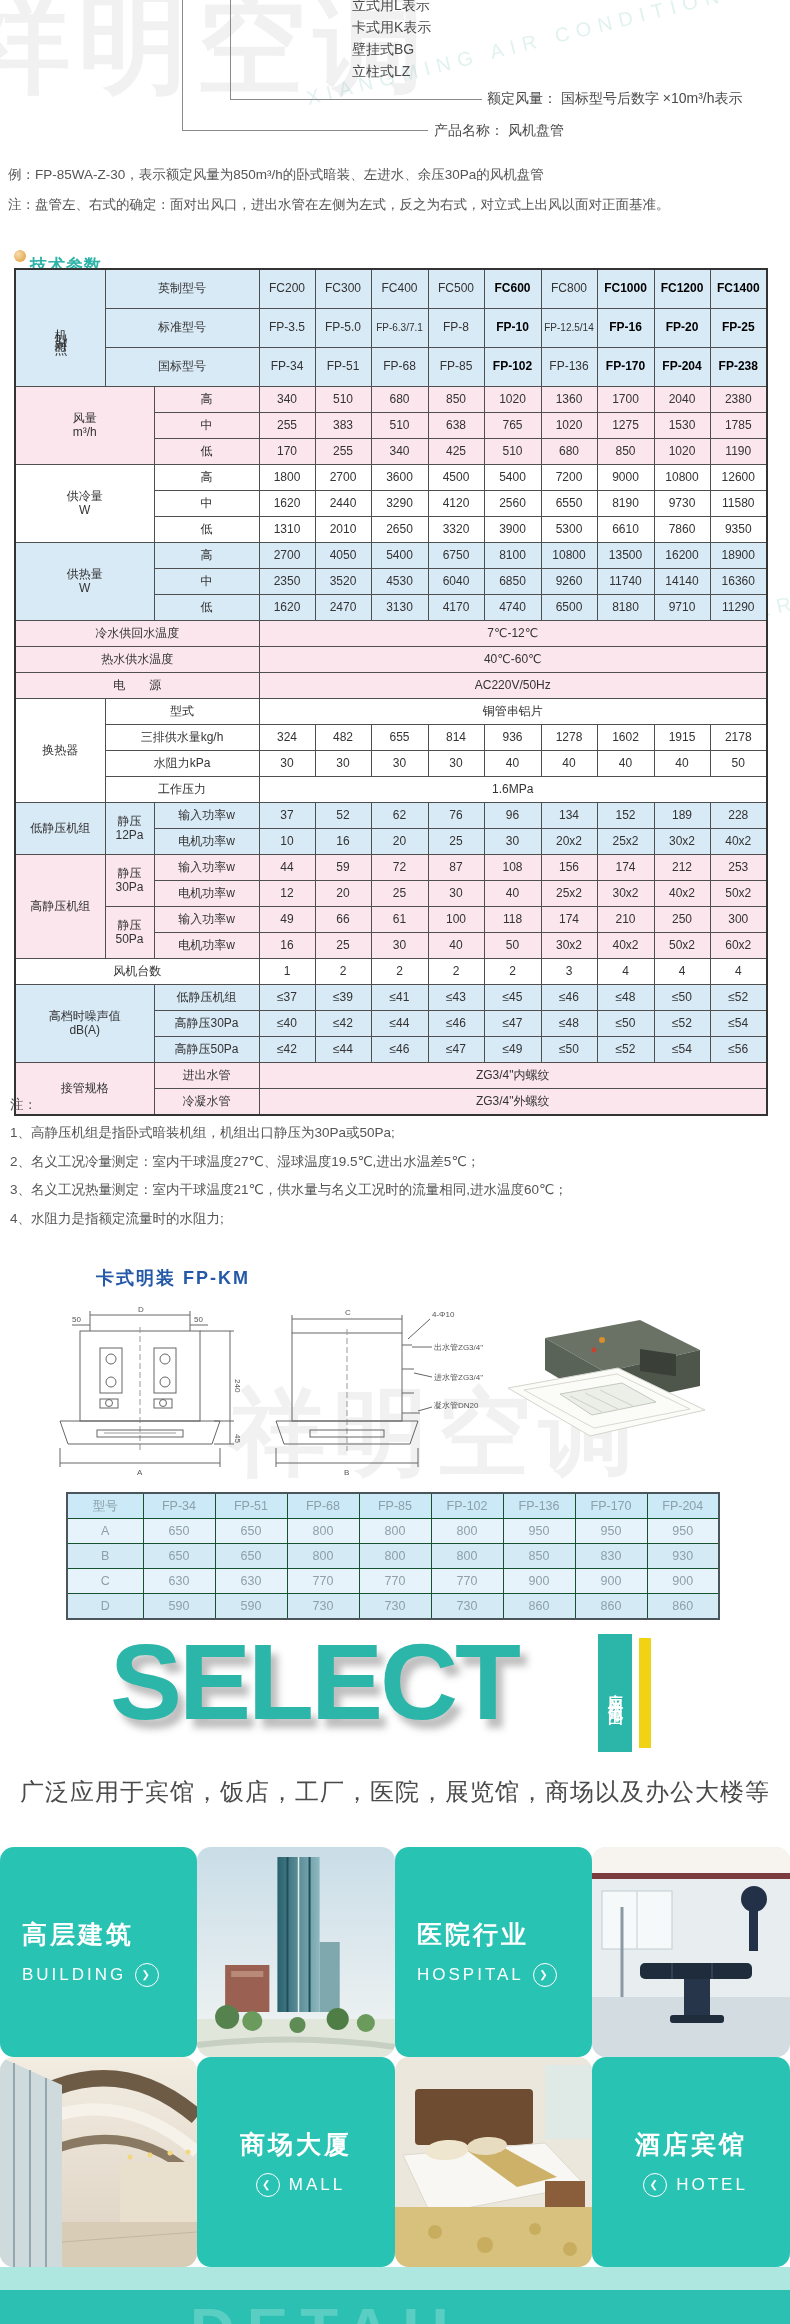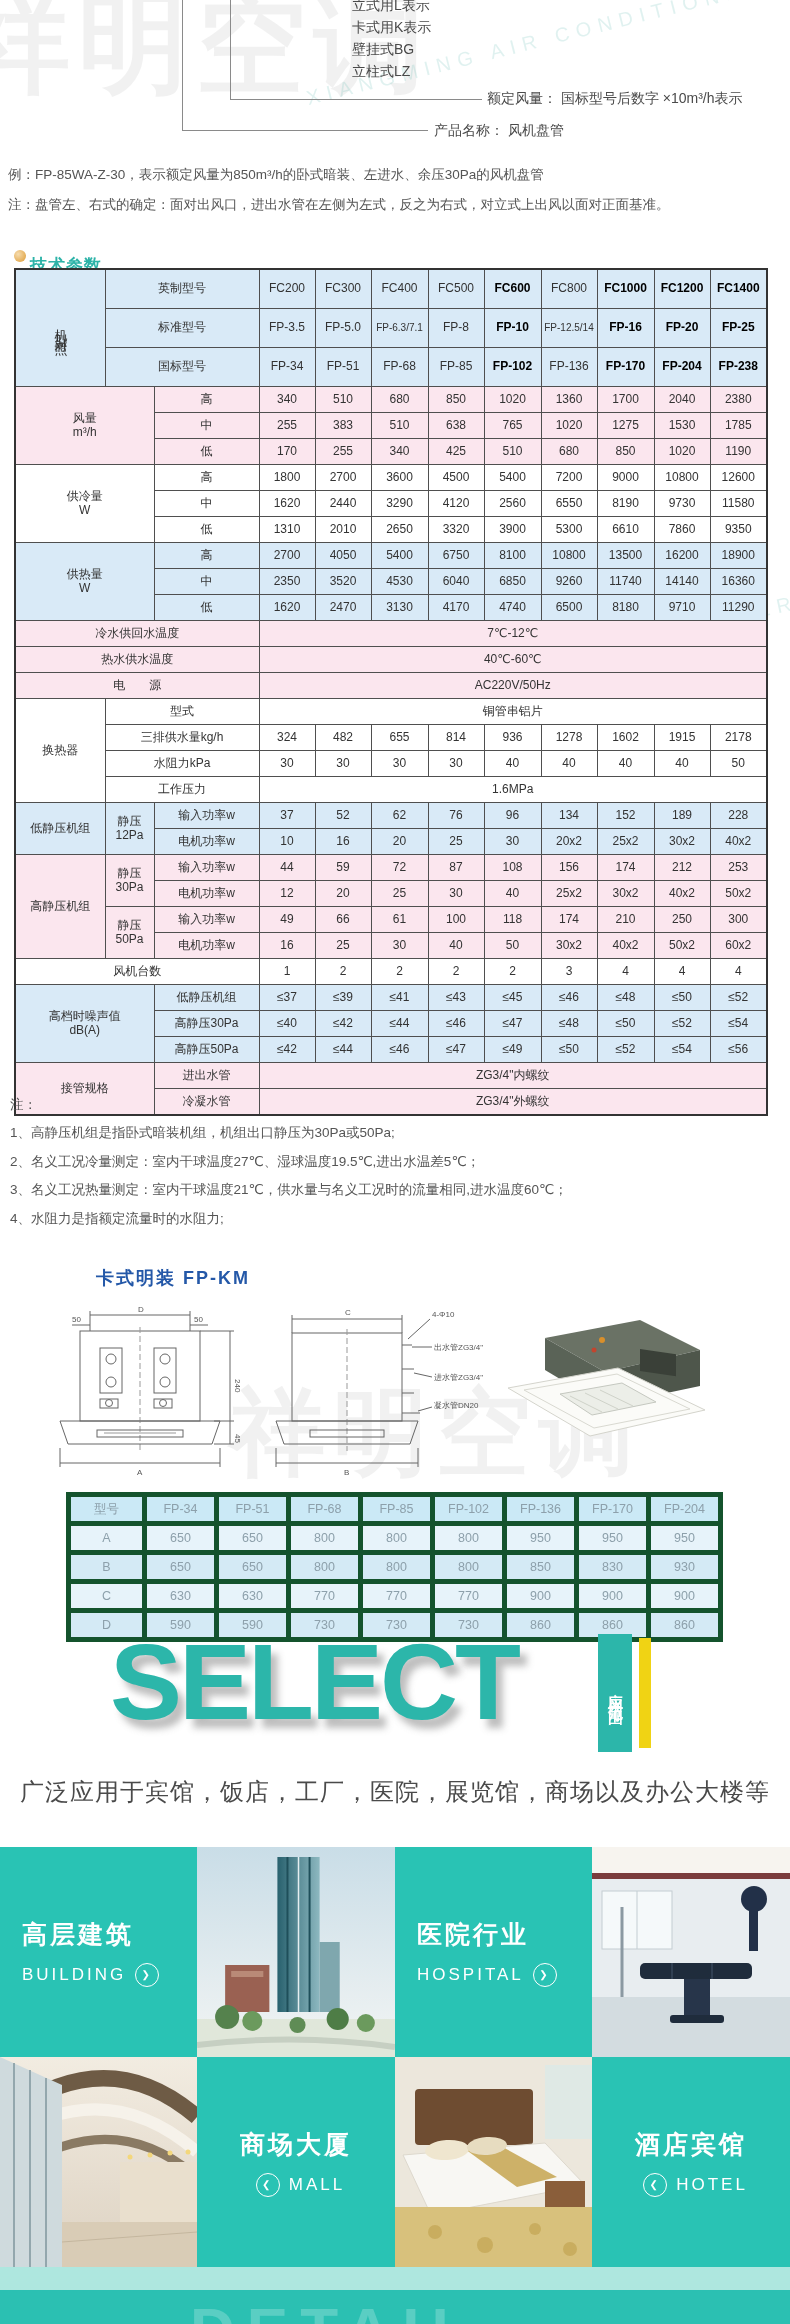--- a/index.html
+++ b/index.html
@@ -38,36 +38,36 @@
   .notes .nt{margin-bottom:9px;}
   .notes .ni{margin-bottom:9px;line-height:1.45;}
 
   .km-title{position:absolute;left:64px;top:1266px;font-size:18px;font-weight:bold;color:#2458a8;letter-spacing:2px;margin-left:32px;}
 
   .draw{position:absolute;}
   .draw text{font-size:8px;fill:#555;}
 
   
   #dim-table{position:absolute;left:66px;top:1492px;width:652px;border-collapse:collapse;table-layout:fixed;font-size:12.5px;border:2px solid #4a555c;}
-  #dim-table td{border:5px solid #14532d;text-align:center;height:22px;color:#8da0ab;}
+  #dim-table td{border:1px solid #14532d;text-align:center;height:22px;color:#8da0ab;}
   tr.dh td{background:#cbe9f6;color:#64808e;}
   tr.da td{background:#e7f3fa;}
   tr.db td{background:#d4eaf5;}
 
   
   .select-word{position:absolute;left:110px;top:1628px;font-size:108px;font-weight:800;color:#2cb6aa;letter-spacing:-3px;line-height:1;text-shadow:7px 9px 7px rgba(110,110,110,.45);}
   .select-side{position:absolute;left:598px;top:1634px;width:34px;height:118px;background:#2cb6aa;display:flex;align-items:center;justify-content:center;}
   .select-side span{writing-mode:vertical-lr;text-orientation:upright;color:#fff;font-size:15px;letter-spacing:6px;font-weight:bold;}
   .select-bar{position:absolute;left:639px;top:1638px;width:12px;height:110px;background:#f0d314;}
 
   .app-text{position:absolute;left:0;top:1776px;width:790px;text-align:center;font-size:24px;color:#4a4a4a;letter-spacing:1px;}
 
   
   .tiles{position:absolute;left:0;top:1847px;width:790px;height:420px;display:grid;grid-template-columns:197px 198px 197px 198px;grid-template-rows:210px 210px;}
-  .tile{position:relative;overflow:hidden;}
+  .tile{position:relative;overflow:hidden;border-radius:14px;}
   .tile.label{background:#29c3b4;color:#fff;display:flex;flex-direction:column;justify-content:center;}
   .tile.label.r1{align-items:flex-start;padding-left:22px;box-sizing:border-box;}
   .tile.label.r2{align-items:center;}
   .tzh{font-size:25px;font-weight:bold;letter-spacing:3px;}
   .ten{margin-top:12px;font-size:17px;letter-spacing:3px;display:flex;align-items:center;}
   .arr{width:22px;height:22px;border:1.5px solid #fff;border-radius:50%;display:inline-flex;align-items:center;justify-content:center;font-size:10px;margin:0 9px;}
   .tile svg{display:block;width:100%;height:100%;}
 
   .strip{position:absolute;left:0;top:2267px;width:790px;height:23px;background:#aee7df;}
   .band{position:absolute;left:0;top:2290px;width:790px;height:34px;background:#2bc0b2;overflow:hidden;}

